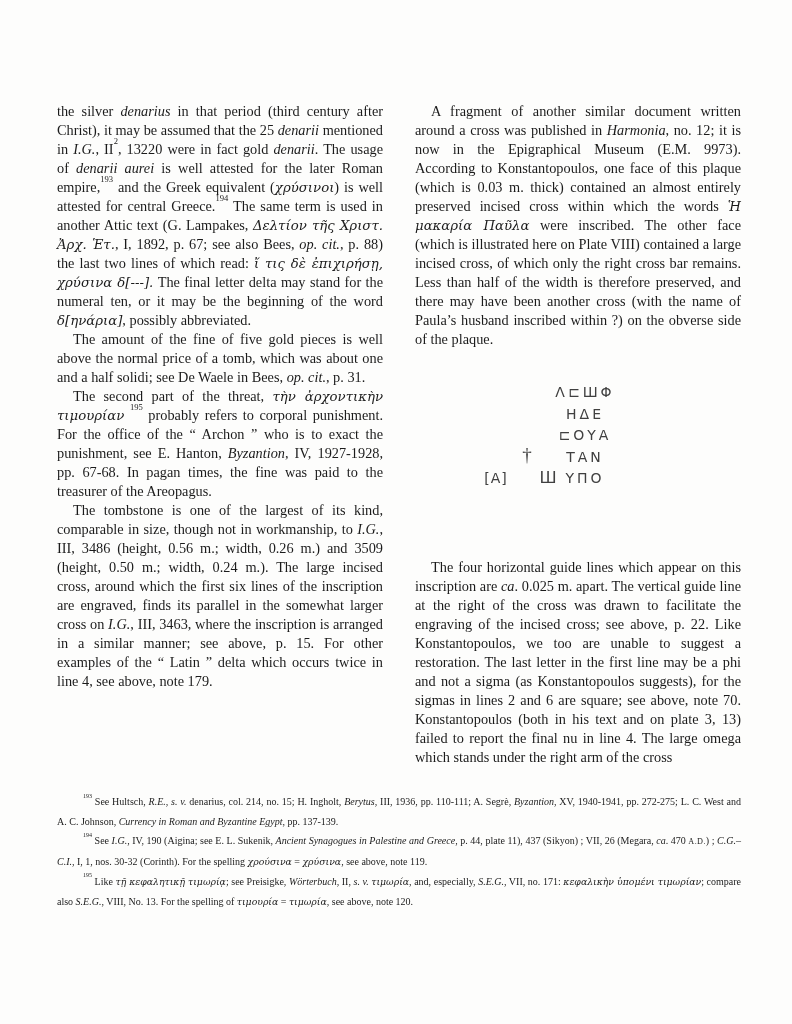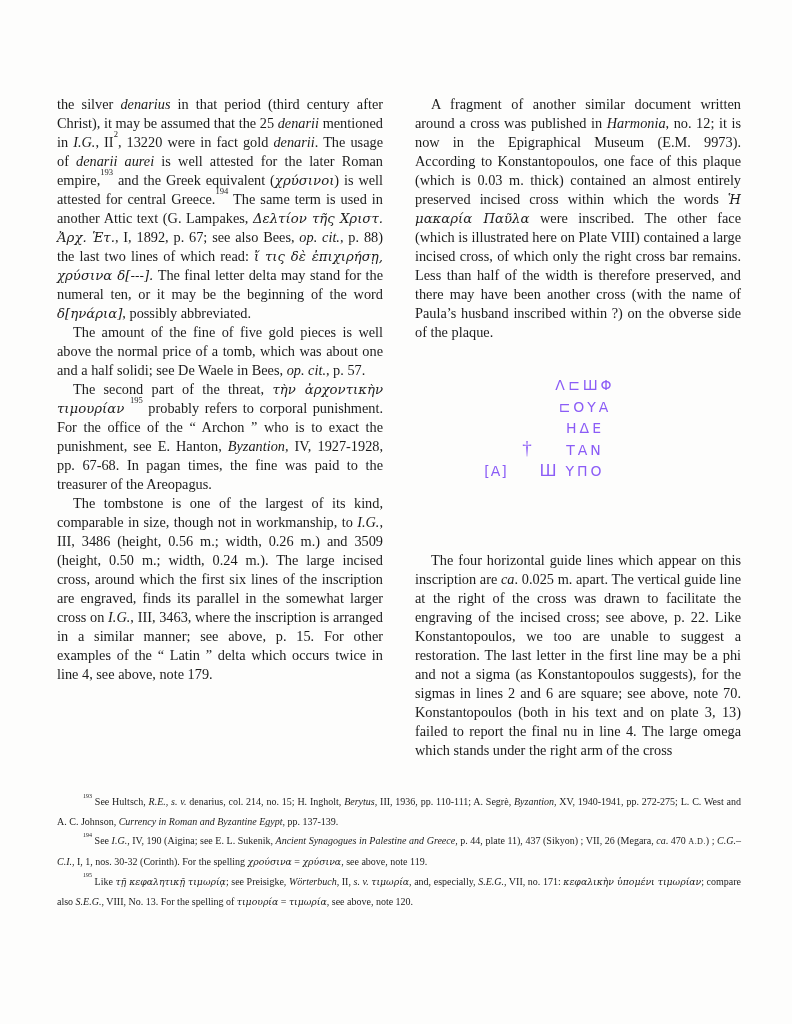--- a/index.html
+++ b/index.html
@@ -12,32 +12,32 @@
     overflow:hidden;
   }
   
   .page-header { position:absolute; top:58px; left:57px; width:684px; height:22px; }
   .page-number { position:absolute; left:2px; top:1px; font-size:14.5px; }
   .doc-title {
     text-align:center; font-size:15px; letter-spacing:1.6px; word-spacing:4px;
     color:#161616;
   }
   
-  .columns { position:absolute; top:95px; left:57px; width:684px; display:flex; gap:32px; }
+  .columns { position:absolute; top:102px; left:57px; width:684px; display:flex; gap:32px; }
   .column { width:334px; font-size:14.3px; line-height:19px; text-align:justify; }
   .para { margin:0; }
   .para.indent { text-indent:16px; }
   .para i { font-style:italic; }
   .gk { font-style:italic; font-family:"DejaVu Serif", serif; font-size:0.93em; }
   .sc { font-size:0.82em; letter-spacing:0.4px;margin-top:45px; }
   sup.fnref { font-size:0.60em; position:relative; top:-0.50em; letter-spacing:0; line-height:0; }
   
   .inscription {
     position:relative; height:151px; margin:34px 0 24px;
-    font-family:"DejaVu Sans", sans-serif; color:#8b5cf6;
+    font-family:"DejaVu Sans", sans-serif; color:#404040;
   }
   .insc-row { position:relative; height:21.5px; }
   .insc-main {
     position:absolute; left:170px; transform:translateX(-50%);
     font-size:14px; letter-spacing:3px; white-space:pre;
   }
   .insc-main .ch { display:inline-block; position:relative; }
   .ch.underdot::after {
     content:""; position:absolute; left:45%; bottom:-4px;
     width:2.5px; height:2.5px; background:#222; border-radius:50%;
@@ -59,37 +59,37 @@
 </style>
 </head>
 <body>
 
 <div class="sheet">
 
 
   <div class="columns">
     <div class="column">
         <p class="para"><span>the silver </span><i>denarius</i><span> in that period (third century after Christ), it may be assumed that the 25 </span><i>denarii</i><span> mentioned in </span><i>I.G.</i><span>, II</span><sup class="fnref">2</sup><span>, 13220 were in fact gold </span><i>denarii</i><span>. The usage of </span><i>denarii aurei</i><span> is well attested for the later Roman empire,</span><sup class="fnref">193</sup><span> and the Greek equivalent (</span><i class="gk">χρύσινοι</i><span>) is well attested for central Greece.</span><sup class="fnref">194</sup><span> The same term is used in another Attic text (G. Lampakes, </span><i class="gk">Δελτίον τῆς Χριστ. Ἀρχ. Ἑτ.</i><span>, I, 1892, p. 67; see also Bees, </span><i>op. cit.</i><span>, p. 88) the last two lines of which read: </span><i class="gk">ἴ τις δὲ ἐπιχιρήσῃ, χρύσινα δ[---].</i><span> The final letter delta may stand for the numeral ten, or it may be the beginning of the word </span><i class="gk">δ[ηνάρια]</i><span>, possibly abbreviated.</span></p>
-        <p class="para indent"><span>The amount of the fine of five gold pieces is well above the normal price of a tomb, which was about one and a half solidi; see De Waele in Bees, </span><i>op. cit.</i><span>, p. 57.</span></p>
+        <p class="para indent"><span>The amount of the fine of five gold pieces is well above the normal price of a tomb, which was about one and a half solidi; see De Waele in Bees, </span><i>op. cit.</i><span>, p. 31.</span></p>
         <p class="para indent"><span>The second part of the threat, </span><i class="gk">τὴν ἀρχοντικὴν τιμουρίαν</i><span> </span><sup class="fnref">195</sup><span> probably refers to corporal punishment.  For the office of the “ Archon ” who is to exact the punishment, see E. Hanton, </span><i>Byzantion</i><span>, IV, 1927-1928, pp. 67-68.  In pagan times, the fine was paid to the treasurer of the Areopagus.</span></p>
         <p class="para indent"><span>The tombstone is one of the largest of its kind, comparable in size, though not in workmanship, to </span><i>I.G.</i><span>, III, 3486 (height, 0.56 m.; width, 0.26 m.) and 3509 (height, 0.50 m.; width, 0.24 m.).  The large incised cross, around which the first six lines of the inscription are engraved, finds its parallel in the somewhat larger cross on </span><i>I.G.</i><span>, III, 3463, where the inscription is arranged in a similar manner; see above, p. 15.  For other examples of the “ Latin ” delta which occurs twice in line 4, see above, note 179.</span></p>
       </div>
     <div class="column">
       <div>
           <p class="para indent"><span>A fragment of another similar document written around a cross was published in </span><i>Harmonia</i><span>, no. 12; it is now in the Epigraphical Museum (E.M. 9973).  According to Konstantopoulos, one face of this plaque (which is 0.03 m. thick) contained an almost entirely preserved incised cross within which the words </span><i class="gk">Ἡ μακαρία Παῦλα</i><span> were inscribed.  The other face (which is illustrated here on Plate VIII) contained a large incised cross, of which only the right cross bar remains.  Less than half of the width is therefore preserved, and there may have been another cross (with the name of Paula’s husband inscribed within ?) on the obverse side of the plaque.</span></p>
         </div>
       <div class="inscription">
           <div class="insc-row">
             <span class="insc-main">Λ⊏ШΦ</span>
           </div>
           <div class="insc-row">
-            <span class="insc-main">⊏ΟΥΑ</span>
+            <span class="insc-main">ΗΔΕ</span>
           </div>
           <div class="insc-row">
-            <span class="insc-main">ΗΔΕ</span>
+            <span class="insc-main">⊏ΟΥΑ</span>
           </div>
           <div class="insc-row row-cross">
             <span class="insc-left">†</span>
             <span class="insc-main">ΤΑΝ</span>
           </div>
           <div class="insc-row row-restored">
             <span class="insc-left">[Α]</span>
             <span class="insc-mid">Ш</span>
             <span class="insc-main">ΥΠΟ</span>
           </div>

